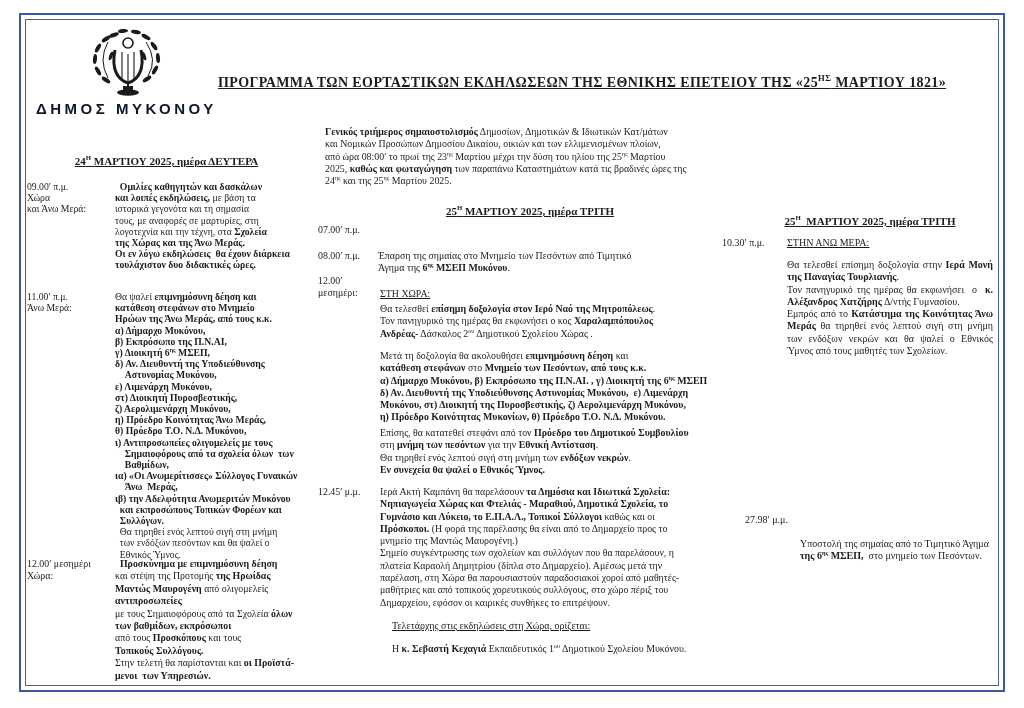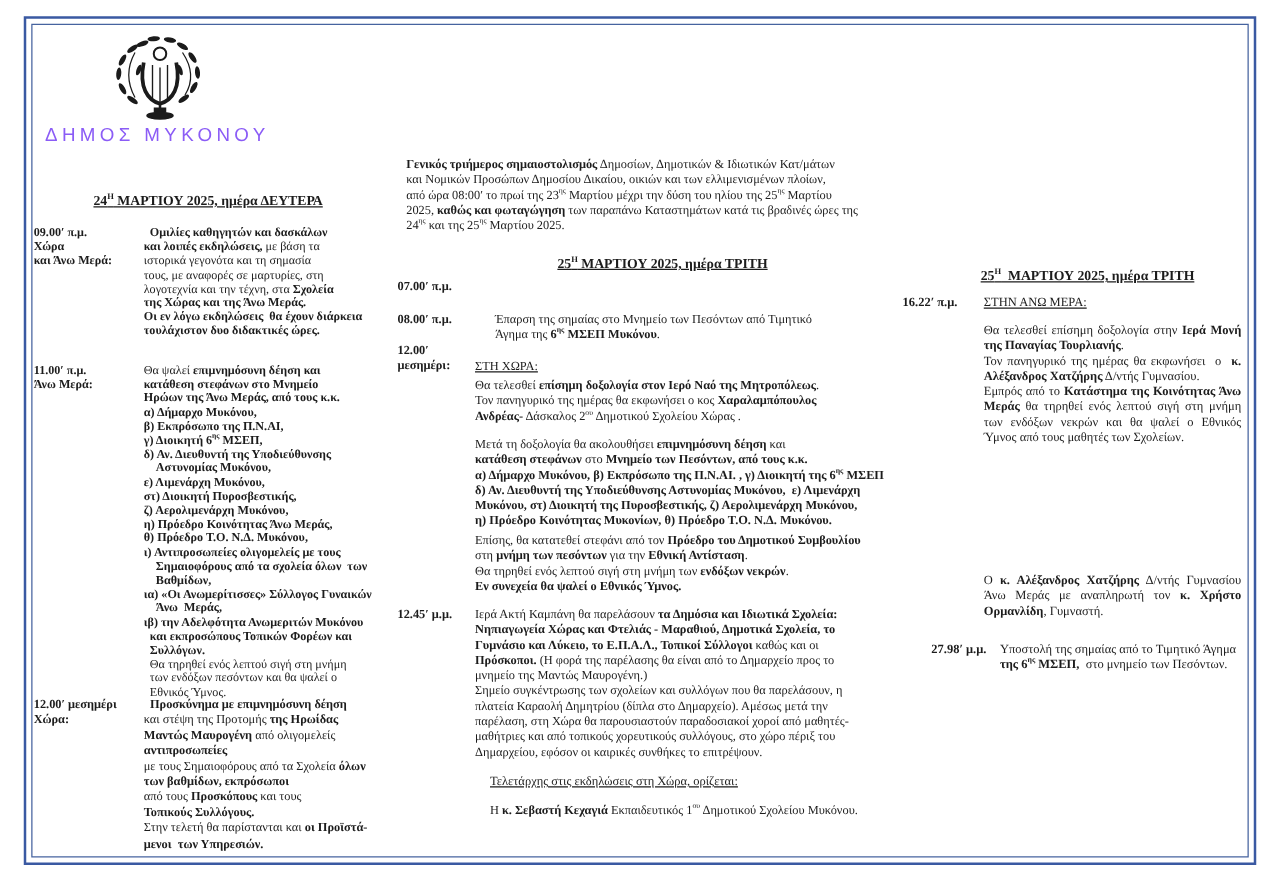--- a/index.html
+++ b/index.html
@@ -5,25 +5,25 @@
   html,body{margin:0;padding:0;background:#e8e8e8}
   .page{position:relative;width:1024px;height:708px;background:#ffffff;overflow:hidden;
         font-family:"Liberation Serif","DejaVu Serif",serif;color:#1c1c1c}
   .abs{position:absolute}
   .rich{white-space:pre-wrap}
   .b,.bold{font-weight:bold}
   sup{font-size:0.62em;line-height:0;vertical-align:super}
   .frame-outer{position:absolute;left:19px;top:13px;right:19px;bottom:16px;border:2.5px solid #3a59a2}
   .frame-inner{position:absolute;left:25px;top:19px;right:25px;bottom:22px;border:1px solid #46639f}
   .col-header{font-weight:bold;text-decoration:underline;text-align:center;font-size:11px;white-space:pre-wrap}
-  .time{font-weight:bold;white-space:pre-wrap}
+  .time{font-weight:normal;white-space:pre-wrap}
   .section-h{font-weight:normal;text-decoration:underline;white-space:pre-wrap}
   .just{text-align:justify}
-  .logo-text{font-family:"Liberation Sans","DejaVu Sans",sans-serif;font-weight:normal;
-             font-size:15px;letter-spacing:3.5px;color:#8b5cf6;white-space:nowrap}
+  .logo-text{font-family:"Liberation Sans","DejaVu Sans",sans-serif;font-weight:bold;
+             font-size:15px;letter-spacing:3.5px;color:#0f172a;white-space:nowrap}
   .main-title{font-weight:bold;text-decoration:underline;font-size:14px;letter-spacing:.4px;white-space:nowrap}
   .lh-left{font-size:9.7px;line-height:11.2px}
   .lh-left3{font-size:9.9px;line-height:12.4px}
   .lh-mid{font-size:9.9px;line-height:12.3px}
   .lh-right{font-size:10px;line-height:12.3px}
 </style>
 </head>
 <body>
 
 <div class="page">
@@ -58,20 +58,21 @@
         <circle cx="44" cy="17" r="5" stroke-width="1.6"></circle>
         <path d="M44,57 L44,61" stroke-width="2"></path>
       </g>
       <rect x="39" y="60" width="10" height="4" fill="#1b1b1b"></rect>
       <ellipse cx="44" cy="66.5" rx="11" ry="3.2" fill="#1b1b1b"></ellipse>
     </svg>
   </div>
 
   <div class="abs logo-text" style="left:36px;top:100px">ΔΗΜΟΣ ΜΥΚΟΝΟΥ</div>
 
+  <div class="abs main-title" style="left:218px;top:75px"><span>ΠΡΟΓΡΑΜΜΑ ΤΩΝ ΕΟΡΤΑΣΤΙΚΩΝ ΕΚΔΗΛΩΣΕΩΝ ΤΗΣ ΕΘΝΙΚΗΣ ΕΠΕΤΕΙΟΥ ΤΗΣ «25</span><sup>ΗΣ</sup><span> ΜΑΡΤΙΟΥ 1821»</span></div>
 
   <div class="abs col-header" style="left:25px;top:155px;width:283px"><span>24</span><sup>Η</sup><span> ΜΑΡΤΙΟΥ 2025, ημέρα ΔΕΥΤΕΡΑ</span></div>
 
   <div class="abs time lh-left" style="left:27px;top:181px;width:88px">09.00′ π.μ.
 Χώρα
 και Άνω Μερά:</div>
   <div class="abs rich lh-left" style="left:115px;top:181px;width:196px"><span class="b">  Ομιλίες καθηγητών και δασκάλων
 και λοιπές εκδηλώσεις,</span><span> με βάση τα
 ιστορικά γεγονότα και τη σημασία
 τους, με αναφορές σε μαρτυρίες, στη
@@ -124,21 +125,21 @@
 και Νομικών Προσώπων Δημοσίου Δικαίου, οικιών και των ελλιμενισμένων πλοίων,
 από ώρα 08:00′ το πρωί της 23</span><sup>ης</sup><span> Μαρτίου μέχρι την δύση του ηλίου της 25</span><sup>ης</sup><span> Μαρτίου
 2025, </span><span class="b">καθώς και φωταγώγηση</span><span> των παραπάνω Καταστημάτων κατά τις βραδινές ώρες της
 24</span><sup>ης</sup><span> και της 25</span><sup>ης</sup><span> Μαρτίου 2025.</span></div>
 
   <div class="abs col-header" style="left:320px;top:205px;width:420px"><span>25</span><sup>Η</sup><span> ΜΑΡΤΙΟΥ 2025, ημέρα ΤΡΙΤΗ</span></div>
 
   <div class="abs time lh-mid" style="left:318px;top:224px;width:60px">07.00′ π.μ.</div>
 
   <div class="abs time lh-mid" style="left:318px;top:250px;width:60px">08.00′ π.μ.</div>
-  <div class="abs rich lh-mid" style="left:396px;top:250px;width:362px"><span>Έπαρση της σημαίας στο Μνημείο των Πεσόντων από Τιμητικό
+  <div class="abs rich lh-mid" style="left:378px;top:250px;width:362px"><span>Έπαρση της σημαίας στο Μνημείο των Πεσόντων από Τιμητικό
 Άγημα της </span><span class="b">6</span><sup class="b">ης</sup><span class="b"> ΜΣΕΠ Μυκόνου</span><span>.</span></div>
 
   <div class="abs time lh-mid" style="left:318px;top:275px;width:60px">12.00′
 μεσημέρι:</div>
   <div class="abs section-h lh-mid" style="left:380px;top:288px">ΣΤΗ ΧΩΡΑ:</div>
   <div class="abs rich lh-mid" style="left:380px;top:303px;width:362px"><span>Θα τελεσθεί </span><span class="b">επίσημη δοξολογία στον Ιερό Ναό της Μητροπόλεως</span><span>.
 Τον πανηγυρικό της ημέρας θα εκφωνήσει ο κος </span><span class="b">Χαραλαμπόπουλος
 Ανδρέας-</span><span> Δάσκαλος 2</span><sup>ου</sup><span> Δημοτικού Σχολείου Χώρας .</span></div>
   <div class="abs rich lh-mid" style="left:380px;top:350px;width:362px"><span>Μετά τη δοξολογία θα ακολουθήσει </span><span class="b">επιμνημόσυνη δέηση</span><span> και
 </span><span class="b">κατάθεση στεφάνων</span><span> στο </span><span class="b">Μνημείο των Πεσόντων, από τους κ.κ.</span><span>
@@ -161,27 +162,26 @@
 πλατεία Καραολή Δημητρίου (δίπλα στο Δημαρχείο). Αμέσως μετά την
 παρέλαση, στη Χώρα θα παρουσιαστούν παραδοσιακοί χοροί από μαθητές-
 μαθήτριες και από τοπικούς χορευτικούς συλλόγους, στο χώρο πέριξ του
 Δημαρχείου, εφόσον οι καιρικές συνθήκες το επιτρέψουν.</span></div>
 
   <div class="abs section-h" style="left:392px;top:620px;font-size:10px">Τελετάρχης στις εκδηλώσεις στη Χώρα, ορίζεται:</div>
   <div class="abs rich lh-mid" style="left:392px;top:643px;width:350px"><span>Η </span><span class="b">κ. Σεβαστή Κεχαγιά</span><span> Εκπαιδευτικός 1</span><sup>ου</sup><span> Δημοτικού Σχολείου Μυκόνου.</span></div>
 
   <div class="abs col-header" style="left:745px;top:215px;width:250px"><span>25</span><sup>Η</sup><span>  ΜΑΡΤΙΟΥ 2025, ημέρα ΤΡΙΤΗ</span></div>
 
-  <div class="abs time lh-right" style="left:722px;top:237px;width:62px">16.22′ π.μ.</div>
+  <div class="abs time lh-right" style="left:722px;top:237px;width:62px">10.30′ π.μ.</div>
   <div class="abs section-h lh-right" style="left:787px;top:237px">ΣΤΗΝ ΑΝΩ ΜΕΡΑ:</div>
 
   <div class="abs rich lh-right just" style="left:787px;top:259px;width:206px"><span>Θα τελεσθεί επίσημη δοξολογία στην </span><span class="b">Ιερά Μονή της Παναγίας Τουρλιανής</span><span>.
 Τον πανηγυρικό της ημέρας θα εκφωνήσει  ο  </span><span class="b">κ. Αλέξανδρος Χατζήρης</span><span> Δ/ντής Γυμνασίου.
 Εμπρός από το </span><span class="b">Κατάστημα της Κοινότητας Άνω Μεράς</span><span> θα τηρηθεί ενός λεπτού σιγή στη μνήμη των ενδόξων νεκρών και θα ψαλεί ο Εθνικός Ύμνος από τους μαθητές των Σχολείων.</span></div>
 
 
-  <div class="abs rich lh-right just" style="left:787px;top:459px;width:206px"><span>Ο </span><span class="b">κ. Αλέξανδρος Χατζήρης</span><span> Δ/ντής Γυμνασίου Άνω Μεράς με αναπληρωτή τον </span><span class="b">κ. Χρήστο Ορμανλίδη</span><span>, Γυμναστή.</span></div>
 
   <div class="abs time lh-right" style="left:745px;top:514px;width:58px">27.98′ μ.μ.</div>
-  <div class="abs rich lh-right" style="left:800px;top:514px;width:206px"><span>Υποστολή της σημαίας από το Τιμητικό Άγημα
+  <div class="abs rich lh-right" style="left:800px;top:538px;width:206px"><span>Υποστολή της σημαίας από το Τιμητικό Άγημα
 </span><span class="b">της 6</span><sup class="b">ης</sup><span class="b"> ΜΣΕΠ,</span><span>  στο μνημείο των Πεσόντων.</span></div>
 
 </div>
 
 </body></html>

